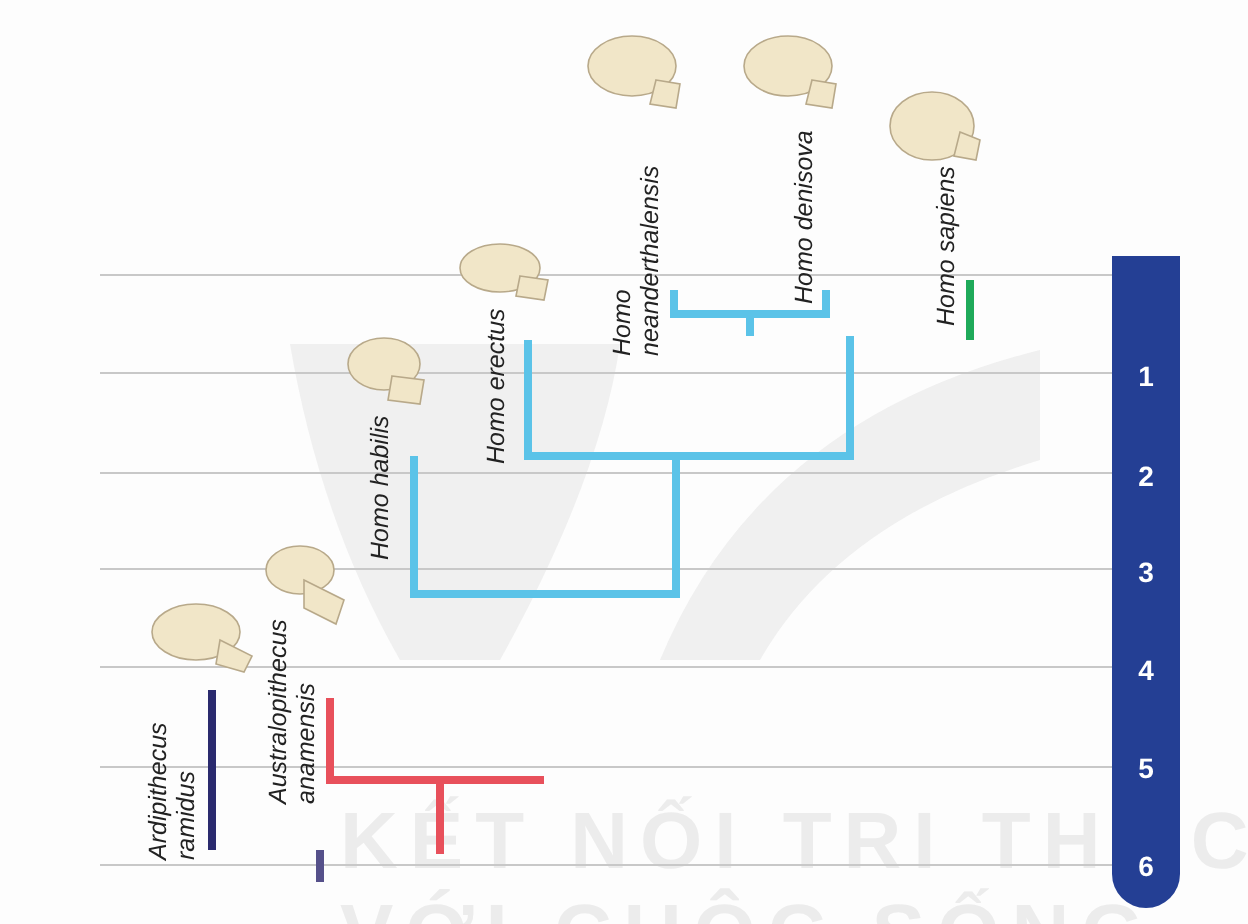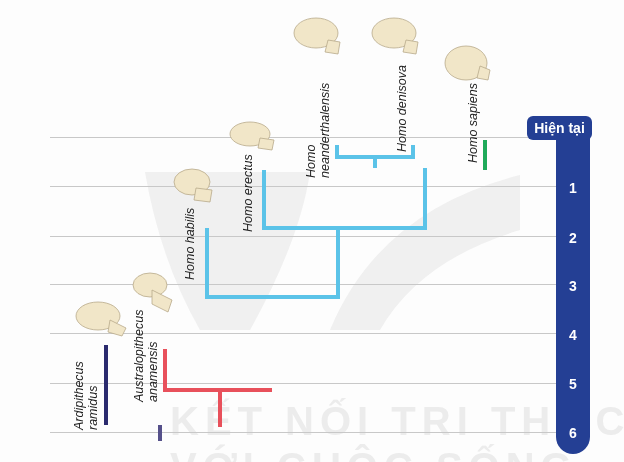--- a/index.html
+++ b/index.html
@@ -127,21 +127,20 @@
   <div class="lbl" style="left:132px;top:402px">
     <div>Australopithecus</div>
     <div>anamensis</div>
   </div>
   <div class="lbl" style="left:72px;top:430px">
     <div>Ardipithecus</div>
     <div>ramidus</div>
   </div>
 
   <div class="axis"></div>
-  <div class="axis-head">Hiện tại</div>
   <div class="tick" style="top:180px">1</div>
   <div class="tick" style="top:230px">2</div>
   <div class="tick" style="top:278px">3</div>
   <div class="tick" style="top:327px">4</div>
   <div class="tick" style="top:376px">5</div>
   <div class="tick" style="top:425px">6</div>
 
 </div>
 
 </body></html>

